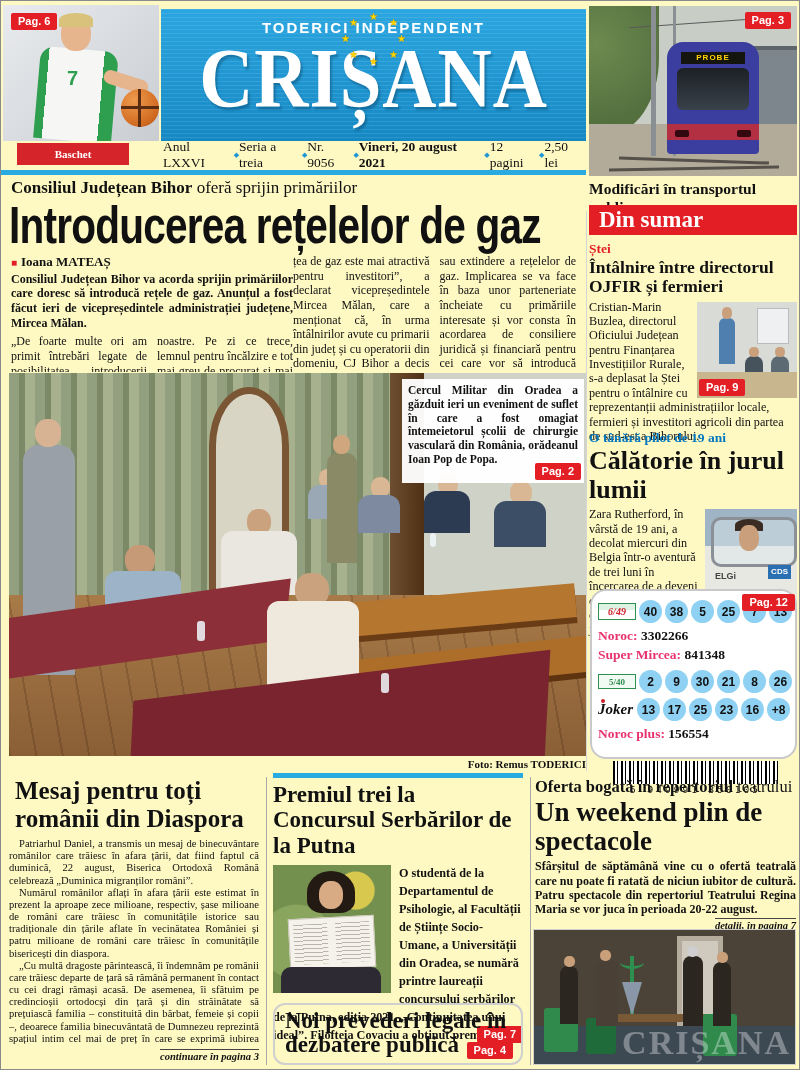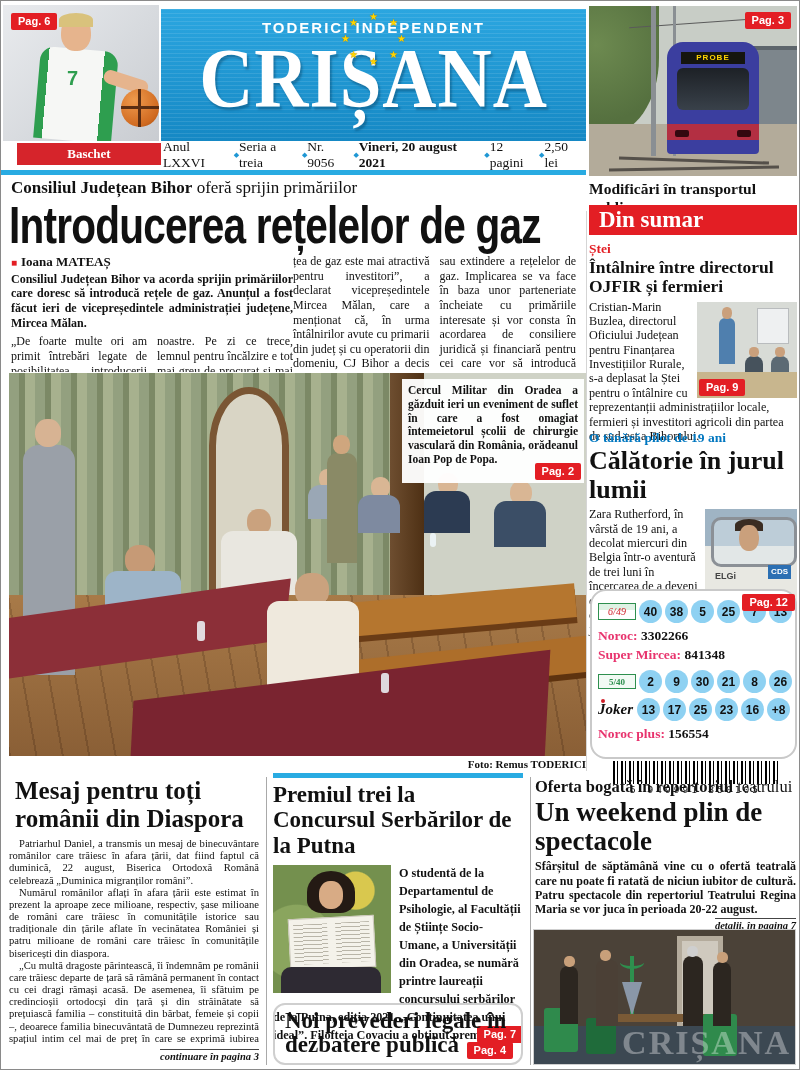--- a/index.html
+++ b/index.html
@@ -1,16 +1,16 @@
 <!DOCTYPE html>
 <html><head>
 <meta charset="utf-8">
 <style>
   html,body{margin:0;padding:0;background:#e9e9e9;}
-  #page{position:relative;width:800px;height:1070px;background:#ffffff;border:1px solid #8a8a8a;
+  #page{position:relative;width:800px;height:1070px;background:#fef9c3;border:1px solid #8a8a8a;
         box-sizing:border-box;font-family:"Liberation Serif","DejaVu Serif",serif;color:#111;
         overflow:hidden;margin:0 auto;}
   .badge{background:#e31e24;color:#fff;font-family:"Liberation Sans",sans-serif;font-weight:bold;
          font-size:11px;line-height:1;padding:3px 7px;border-radius:2px;display:inline-block;}
   
   .bb-scene{position:absolute;left:2px;top:4px;width:156px;height:136px;overflow:hidden;
             background:linear-gradient(135deg,#e9ebee 0%,#d7dade 55%,#c9ccd1 100%);}
   .bb-badge{position:absolute;left:8px;top:8px;z-index:6;}
   .bb-head{position:absolute;left:58px;top:12px;width:30px;height:34px;border-radius:46%;
            background:#e6b48d;z-index:3;}
@@ -20,22 +20,22 @@
             background:linear-gradient(90deg,#2e9e4f 0 11%,#f6f7f5 11% 82%,#2e9e4f 82%);
             transform:rotate(5deg);z-index:2;}
   .bb-num{position:absolute;left:64px;top:62px;color:#2e9e4f;font-family:"Liberation Sans",sans-serif;
           font-weight:bold;font-size:20px;z-index:5;}
   .bb-arm{position:absolute;left:100px;top:70px;width:46px;height:14px;background:#e6b48d;
           border-radius:8px;transform:rotate(18deg);z-index:2;}
   .bb-ball{position:absolute;left:118px;top:84px;width:38px;height:38px;border-radius:50%;z-index:5;
            background:radial-gradient(circle at 35% 30%,#ef9a4d,#d06a20 70%,#9c4a14);}
   .bb-ball::before{content:'';position:absolute;left:17px;top:0;width:3px;height:38px;background:#5a2d12;}
   .bb-ball::after{content:'';position:absolute;left:0;top:17px;width:38px;height:3px;background:#5a2d12;}
-  .baschet{position:absolute;left:16px;top:142px;width:144px;height:22px;background:#d6242b;color:#fff;
-           font-weight:bold;font-size:13px;text-align:center;line-height:22px;}
+  .baschet{position:absolute;left:16px;top:142px;width:112px;height:22px;background:#d6242b;color:#fff;
+           font-weight:bold;font-size:11px;text-align:center;line-height:22px;}
   .masthead{position:absolute;left:160px;top:8px;width:425px;height:132px;overflow:hidden;
             background:linear-gradient(180deg,#2ba6e0 0%,#1588c4 100%);}
   .masthead::after{content:'';position:absolute;inset:0;
             background:repeating-linear-gradient(180deg,rgba(255,255,255,.10) 0 1px,transparent 1px 4px);}
   .mast-tagline{position:absolute;top:10px;width:100%;text-align:center;color:#fff;z-index:3;
             font-family:"Liberation Sans",sans-serif;font-weight:bold;font-size:15px;letter-spacing:2px;}
   .mast-title{position:absolute;top:26px;width:100%;text-align:center;color:#fff;font-weight:bold;
             font-size:75px;line-height:1;letter-spacing:1px;z-index:2;transform:scaleY(1.14);
             transform-origin:top;text-shadow:2px 3px 2px rgba(0,50,80,.35);}
   .star{position:absolute;color:#ffd400;font-size:10px;z-index:4;text-shadow:0 0 1px #8a6400;}
@@ -129,21 +129,21 @@
   .s2-girl{position:absolute;left:34px;top:16px;width:20px;height:26px;border-radius:45%;background:#caa07c;}
   .s2-hair{position:absolute;left:30px;top:10px;width:28px;height:12px;border-radius:50% 50% 0 0;background:#3a2c22;}
   .s2-lbl{position:absolute;left:10px;top:62px;font-family:"Liberation Sans",sans-serif;font-weight:bold;font-size:9px;color:#444;}
   .s2-logo{position:absolute;right:6px;top:56px;background:#2b6fb3;color:#fff;font-family:"Liberation Sans",sans-serif;font-weight:bold;font-size:8px;padding:2px 3px;}
   
   .lottery{position:absolute;left:589px;top:588px;width:207px;height:170px;border:2px solid #c9c9c9;
       border-radius:16px;box-sizing:border-box;padding:9px 6px 6px;background:#fff;}
   .lot-row{display:flex;align-items:center;gap:3px;margin-bottom:5px;}
   .lot-num{width:23px;height:23px;border-radius:50%;background:#8ed1f2;color:#111;flex:none;
       font-family:"Liberation Sans",sans-serif;font-weight:bold;font-size:12px;display:flex;align-items:center;justify-content:center;}
-  .lot-logo649{width:36px;height:15px;border:1px solid #2e8f4e;color:#d1202a;font-weight:normal;font-style:italic;
+  .lot-logo649{width:36px;height:15px;border:1px solid #2e8f4e;color:#d1202a;font-weight:bold;font-style:italic;
       font-size:10px;display:flex;align-items:center;justify-content:center;flex:none;
       background:linear-gradient(180deg,#def2e4 0 38%,#fff 38%);}
   .lot-logo540{width:36px;height:13px;border:1px solid #2e8f4e;color:#2e8f4e;font-weight:bold;font-size:9px;
       display:flex;align-items:center;justify-content:center;flex:none;background:#f2faf4;}
   .lot-joker{width:36px;flex:none;font-style:italic;font-weight:bold;font-size:15px;position:relative;}
   .lot-joker::after{content:'';position:absolute;left:3px;top:-2px;width:4px;height:4px;background:#d1202a;border-radius:50%;}
   .lot-line{font-size:13.5px;font-weight:bold;margin:1px 0 3px;}
   .lot-label{color:#e8346e;}
   .barcode{position:absolute;left:612px;top:760px;width:165px;text-align:center;}
   .bars{height:23px;background:repeating-linear-gradient(90deg,#000 0 2px,#fff 2px 4px,#000 4px 5px,#fff 5px 8px);}

